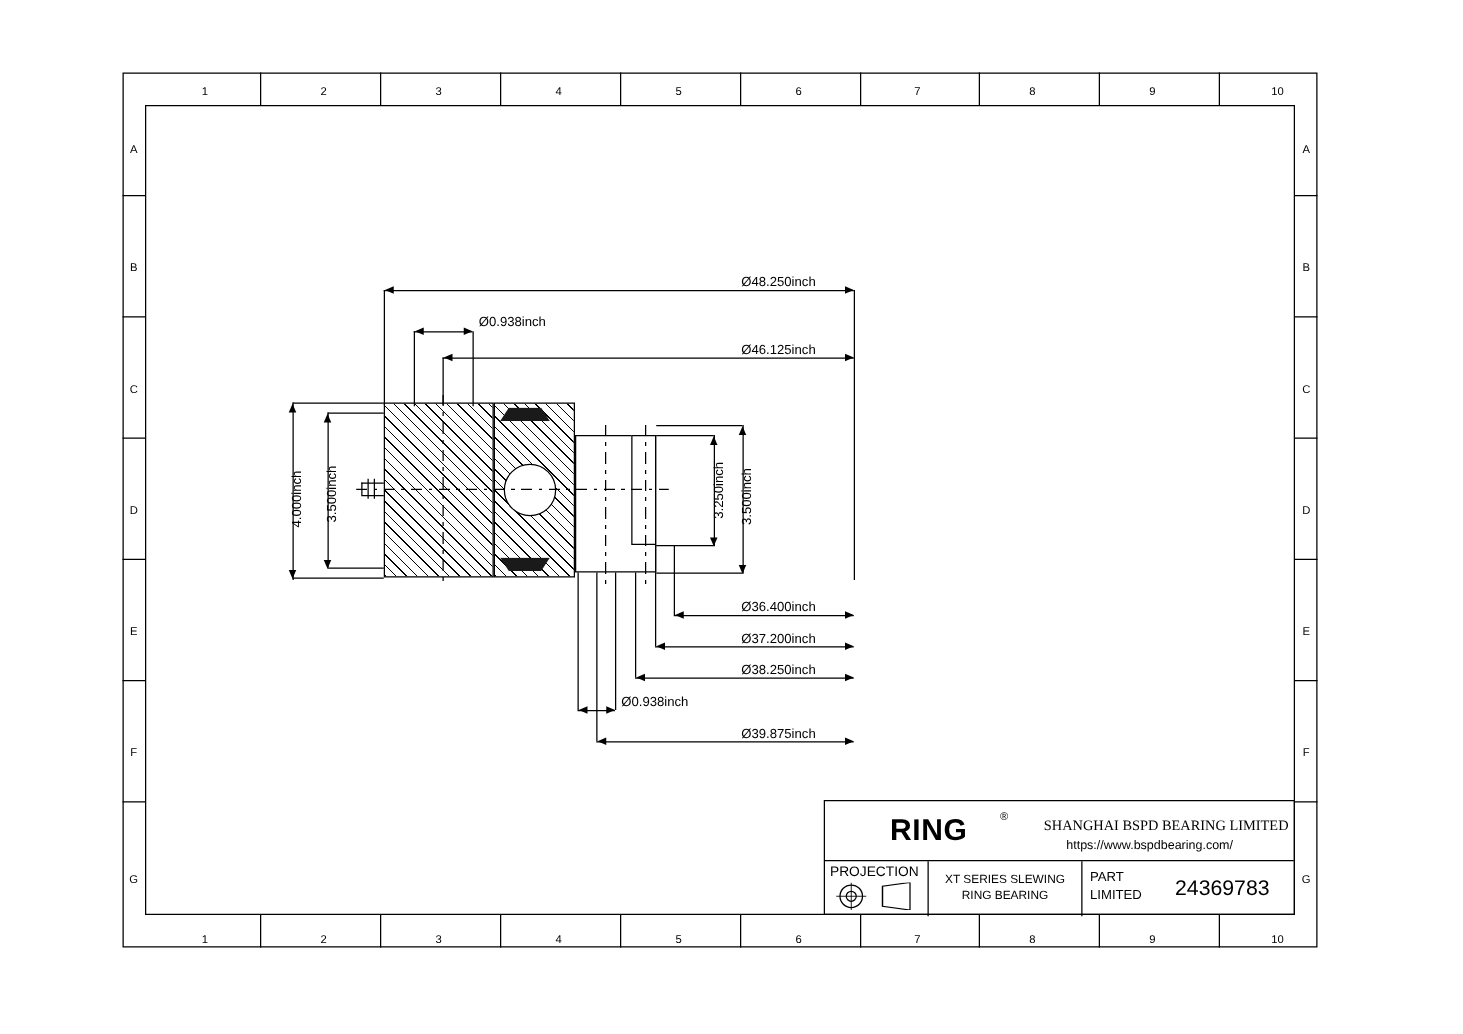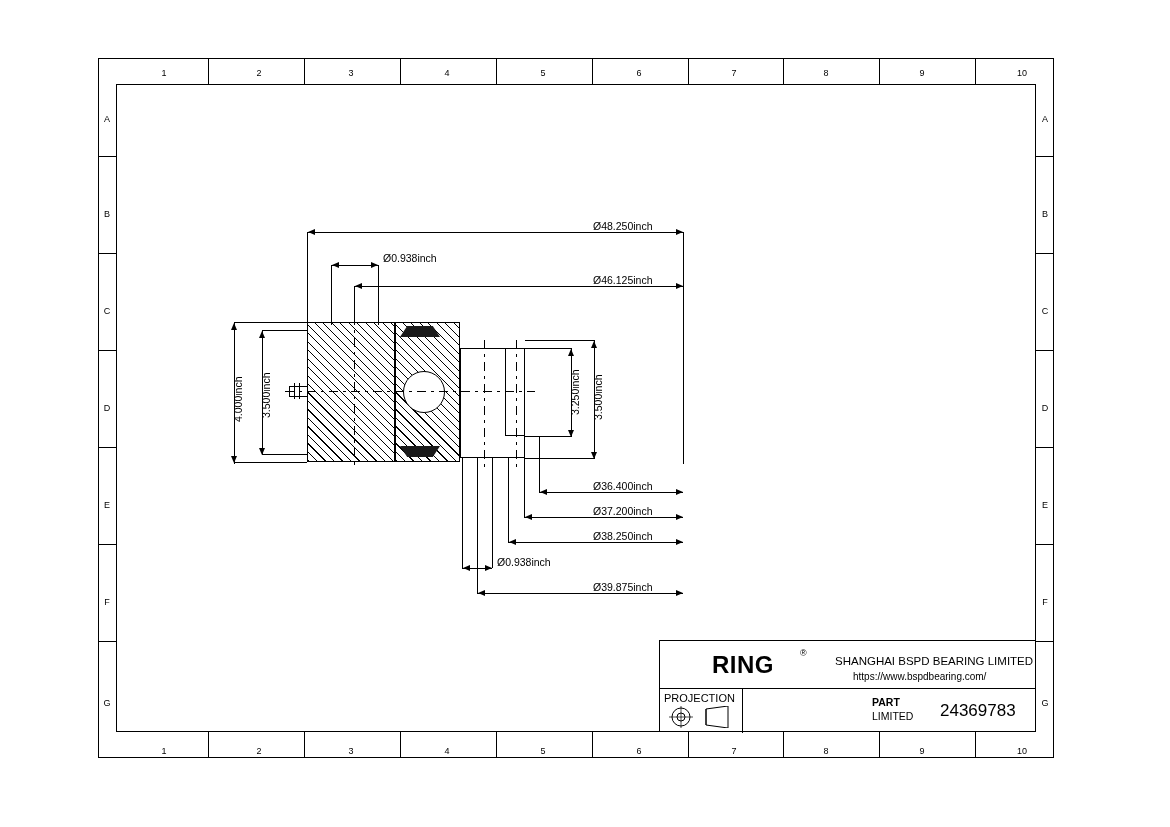--- a/index.html
+++ b/index.html
@@ -37,30 +37,30 @@
   .cl-v{width:1px;background-image:repeating-linear-gradient(to bottom,#000 0 9px,transparent 9px 14px,#000 14px 17px,transparent 17px 22px);}
 
   .ball{position:absolute;border:1px solid #000;border-radius:50%;background:#fff;}
 
   
   .tb{position:absolute;box-sizing:border-box;border:1px solid #000;}
   #tb-main{left:659px;top:640px;width:377px;height:92px;}
   .tb-row1{position:absolute;left:0;top:0;width:100%;height:48px;box-sizing:border-box;border-bottom:1px solid #000;}
   .tb-brand{position:absolute;left:52px;top:10px;font-size:24px;font-weight:bold;letter-spacing:0.5px;}
   .tb-reg{position:absolute;left:140px;top:7px;font-size:9px;}
-  .tb-company{position:absolute;left:175px;top:14px;font-size:11.5px;}
+  .tb-company{position:absolute;left:175px;top:14px;font-size:11.5px;font-family:Liberation Serif, serif;}
   .tb-url{position:absolute;left:193px;top:30px;font-size:10px;}
   .tb-cell{position:absolute;box-sizing:border-box;}
   #tb-proj{left:0;top:48px;width:83px;height:44px;border-right:1px solid #000;}
   #tb-series{left:83px;top:48px;width:123px;height:44px;border-right:1px solid #000;}
   #tb-part{left:206px;top:48px;width:171px;height:44px;}
   .proj-label{position:absolute;left:4px;top:3px;font-size:11px;}
   .series-l1{position:absolute;left:0;top:9px;width:100%;text-align:center;font-size:9.5px;}
   .series-l2{position:absolute;left:0;top:22px;width:100%;text-align:center;font-size:9.5px;}
-  .part-l1{position:absolute;left:6px;top:7px;font-size:10.5px;font-weight:bold;}
+  .part-l1{position:absolute;left:6px;top:7px;font-size:10.5px;}
   .part-l2{position:absolute;left:6px;top:21px;font-size:10.5px;}
   .part-num{position:absolute;left:74px;top:12px;font-size:17px;}
   .proj-sym{position:absolute;left:8px;top:17px;}
 </style>
 </head>
 <body>
 
 <div id="sheet">
 
   <div class="frame-outer"></div>
@@ -254,20 +254,24 @@
           <circle cx="13" cy="11" r="9" fill="none" stroke="#000" stroke-width="1"></circle>
           <circle cx="13" cy="11" r="4" fill="none" stroke="#000" stroke-width="1"></circle>
           <line x1="1" y1="11" x2="25" y2="11" stroke="#000" stroke-width="0.7"></line>
           <line x1="13" y1="0" x2="13" y2="22" stroke="#000" stroke-width="0.7"></line>
           <polygon points="38,3 38,19 60,22 60,0" fill="none" stroke="#000" stroke-width="1"></polygon>
           <line x1="38" y1="3" x2="38" y2="19" stroke="#000" stroke-width="1"></line>
         </svg>
       </div>
     </div>
 
+    <div class="tb-cell" id="tb-series">
+      <div class="series-l1">XT SERIES SLEWING</div>
+      <div class="series-l2">RING BEARING</div>
+    </div>
 
     <div class="tb-cell" id="tb-part">
       <div class="part-l1">PART</div>
       <div class="part-l2">LIMITED</div>
       <div class="part-num">24369783</div>
     </div>
   </div>
 
 </div>
 

